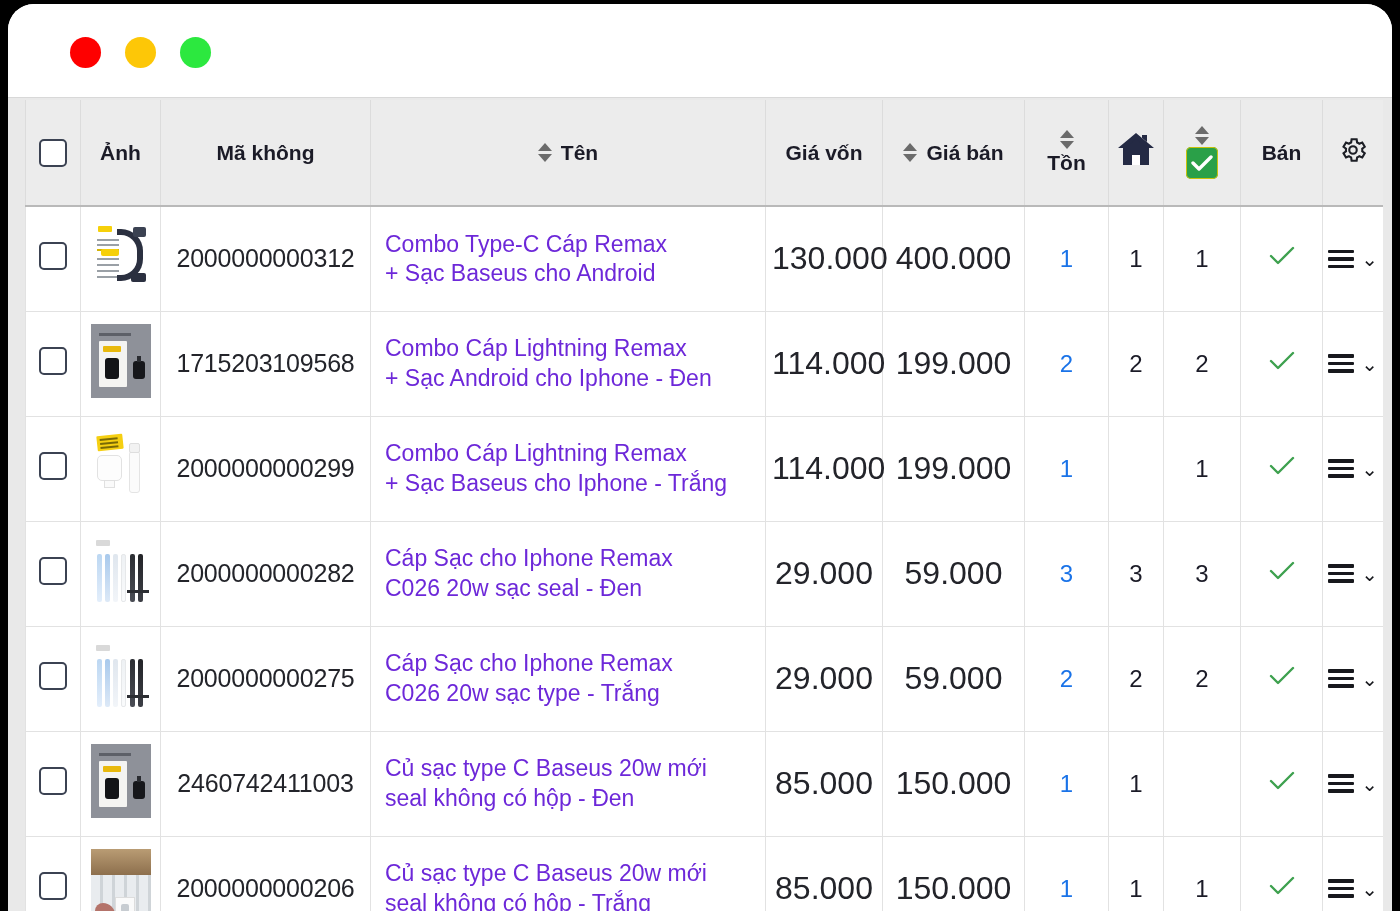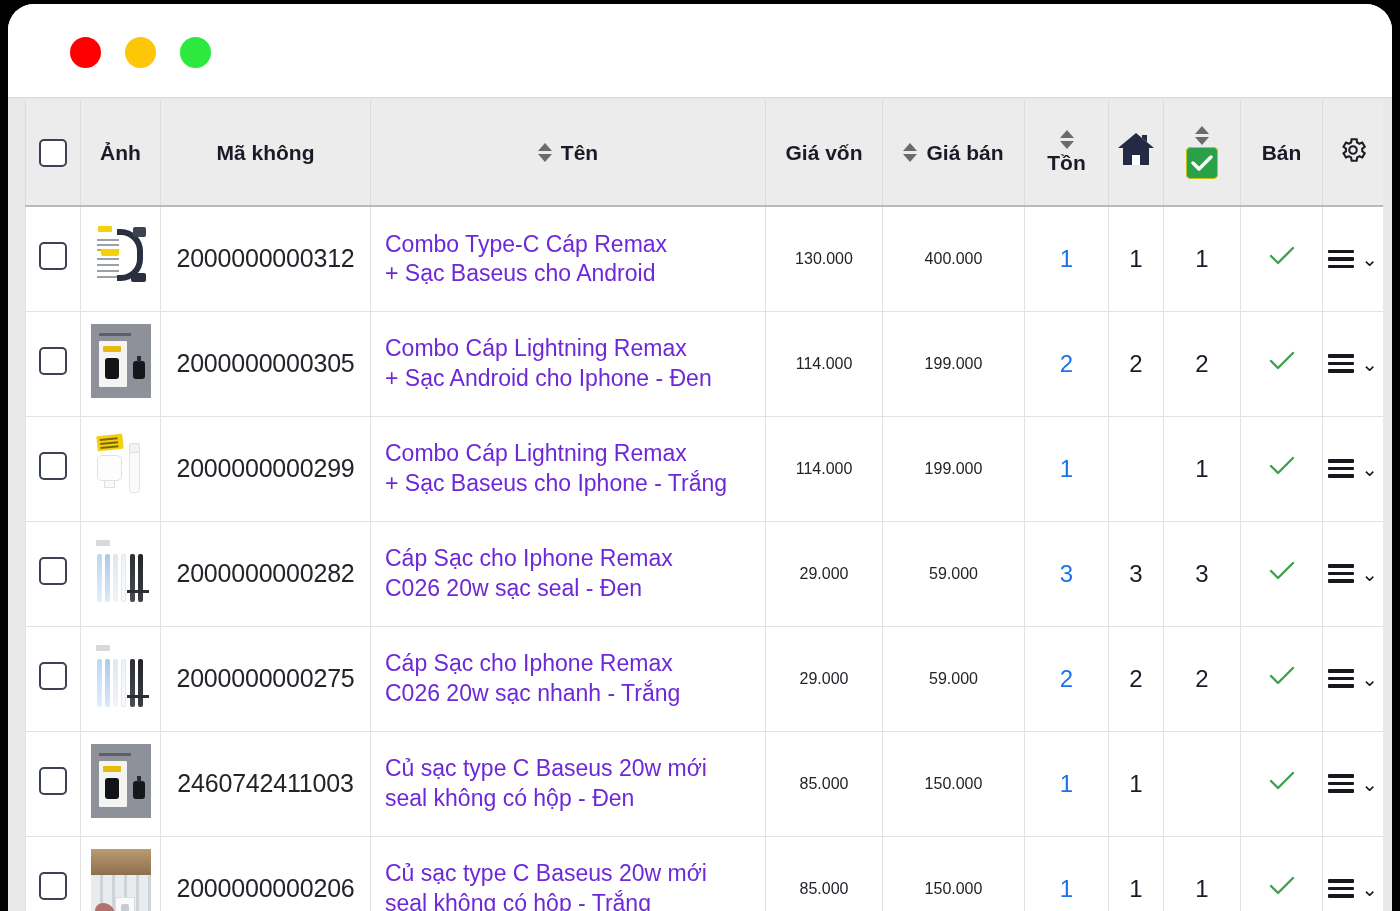--- a/index.html
+++ b/index.html
@@ -109,21 +109,21 @@
     height: 105px;
     font-size: 23px;
     color: #23242a;
     text-align: center;
     vertical-align: middle;
     background: #fff;
     padding: 0 6px;
   }
   tbody td.code  { font-size: 25px; letter-spacing: -0.2px; }
   tbody td.name  { text-align: left; padding-left: 14px; }
-  tbody td.money { font-size: 16px; }
+  tbody td.money { font-size: 32px; }
   .namelink {
     color: #6d28d9;
     font-size: 23px;
     line-height: 1.27;
     display: block;
     text-decoration: none;
     cursor: pointer;
   }
   .stock-blue { color: #1a73e8; font-size: 24px; }
   .stock-dark { color: #1b1b27; font-size: 24px; }
@@ -340,21 +340,21 @@
                     <span></span>
                     <span></span>
                   </span>
                   <span class="chev">⌄</span>
                 </span>
               </td>
             </tr>
             <tr>
               <td><span class="rowcheck"></span></td>
               <td><span class="thumb t2"><span class="bar"></span><span class="box"></span><span class="ylab"></span><span class="blk"></span><span class="chg"></span><span class="pin"></span></span></td>
-              <td class="code">2000000000305</td>
+              <td class="code">1715203109568</td>
               <td class="name">
                 <a class="namelink"><span>Combo Cáp Lightning Remax</span><br><span> + Sạc Android cho Iphone  - Đen</span></a>
               </td>
               <td class="money">114.000</td>
               <td class="money">199.000</td>
               <td><span class="stock-blue">2</span></td>
               <td><span class="stock-dark">2</span></td>
               <td><span class="stock-dark">2</span></td>
               <td><span class="tick"><svg width="26" height="20" viewBox="0 0 26 20" aria-hidden="true">
                     <path d="M2 10 L9 17 L24 2" stroke="#3ea14f" stroke-width="2.4" fill="none" stroke-linecap="round" stroke-linejoin="round"></path>
@@ -422,21 +422,21 @@
                   </span>
                   <span class="chev">⌄</span>
                 </span>
               </td>
             </tr>
             <tr>
               <td><span class="rowcheck"></span></td>
               <td><span class="thumb t4"><span class="cap"></span><span class="c c1"></span><span class="c c2"></span><span class="c c3"></span><span class="c c4"></span><span class="c c5"></span><span class="c c6"></span><span class="h"></span></span></td>
               <td class="code">2000000000275</td>
               <td class="name">
-                <a class="namelink"><span>Cáp Sạc cho Iphone Remax</span><br><span> C026 20w sạc nhanh - Trắng</span></a>
+                <a class="namelink"><span>Cáp Sạc cho Iphone Remax</span><br><span> C026 20w sạc type - Trắng</span></a>
               </td>
               <td class="money">29.000</td>
               <td class="money">59.000</td>
               <td><span class="stock-blue">2</span></td>
               <td><span class="stock-dark">2</span></td>
               <td><span class="stock-dark">2</span></td>
               <td><span class="tick"><svg width="26" height="20" viewBox="0 0 26 20" aria-hidden="true">
                     <path d="M2 10 L9 17 L24 2" stroke="#3ea14f" stroke-width="2.4" fill="none" stroke-linecap="round" stroke-linejoin="round"></path>
                   </svg></span></td>
               <td>

